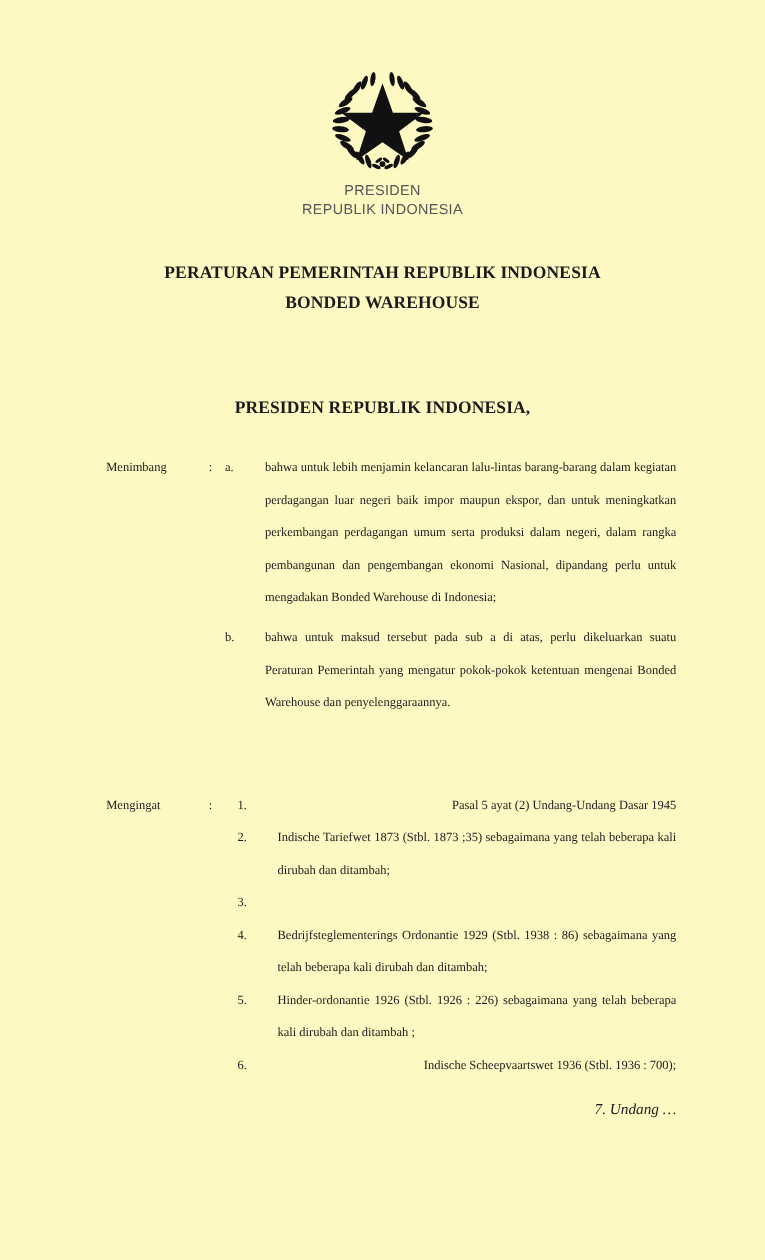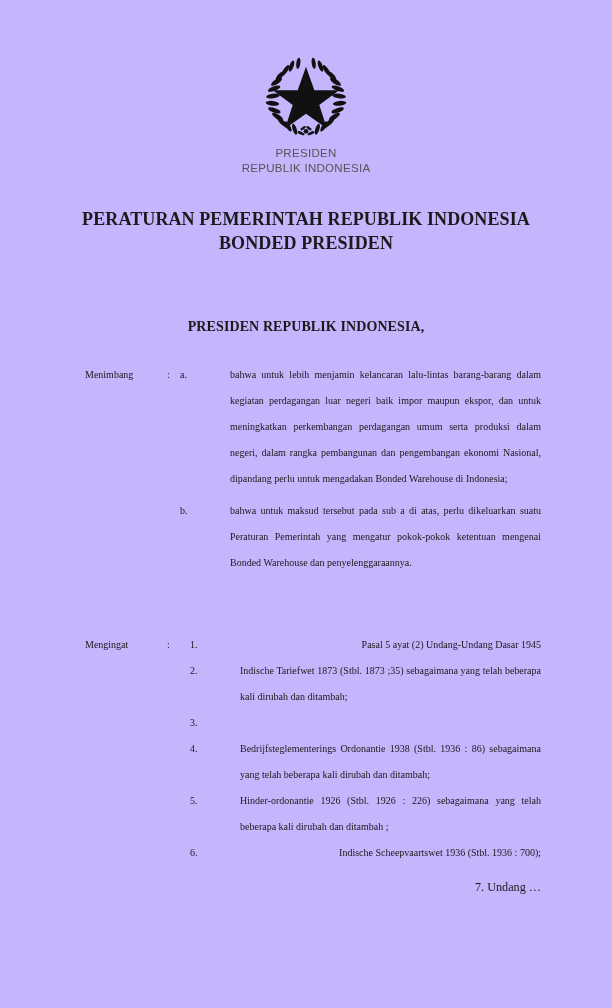--- a/index.html
+++ b/index.html
@@ -14,21 +14,21 @@
     font-family: "Liberation Serif", "DejaVu Serif", serif;
     color: #1a1a1a;
     overflow: hidden;
   }
 
   .page {
     position: absolute;
     inset: 0;
     width: 612px;
     height: 1008px;
-    background: #c4b5fd;
+    background: #fef9c3;
   }
 
   
   .emblem-block {
     position: absolute;
     top: 52px;
     left: 0;
     width: 612px;
     text-align: center;
   }
@@ -48,21 +48,21 @@
   }
 
   
   .title-block {
     position: absolute;
     top: 207px;
     left: 0;
     width: 612px;
     text-align: center;
     font-weight: bold;
-    font-size: 18px;
+    font-size: 14px;
     line-height: 24px;
     letter-spacing: 0.1px;
   }
   .title-line { display: block; }
 
   .authority {
     position: absolute;
     top: 319px;
     left: 0;
     width: 612px;
@@ -103,34 +103,34 @@
     line-height: 26px;
   }
   .clause-marker.alpha { text-align: left; padding-left: 0; }
   .clause-marker.num { text-align: left; padding-left: 10px; }
   .clause-text {
     flex: 1 1 auto;
     text-align: justify;
     text-justify: inter-word;
     line-height: 26px;
     hyphens: none;
-    margin-left: 18px;
   }
   .clause-text.nojustify { text-align: right; }
 
   .spacer-row { height: 6px; }
 
   
   .catchword {
     position: absolute;
     top: 880px;
     left: 0;
     width: 541px;
     text-align: right;
     font-size: 12.2px;
+    font-style: italic;
   }
 </style>
 </head>
 <body>
 
 <div class="page">
 
   <div class="emblem-block">
     <svg class="emblem-svg" viewBox="0 0 100 96" aria-hidden="true">
       <g fill="#111111">
@@ -180,21 +180,21 @@
       </g>
     </svg>
     <div class="emblem-caption">
       <div>PRESIDEN</div>
       <div>REPUBLIK INDONESIA</div>
     </div>
   </div>
 
   <div class="title-block">
     <span class="title-line">PERATURAN PEMERINTAH REPUBLIK INDONESIA</span>
-    <span class="title-line">BONDED PRESIDEN</span>
+    <span class="title-line">BONDED WAREHOUSE</span>
   </div>
 
   <div class="authority">PRESIDEN REPUBLIK INDONESIA,</div>
 
   <div class="section" id="section-menimbang">
     <div class="clause-row">
       <div class="clause-label">Menimbang</div>
       <div class="clause-colon">:</div>
       <div class="clause-marker alpha">a.</div>
       <div class="clause-text">bahwa untuk lebih menjamin kelancaran lalu-lintas barang-barang dalam kegiatan perdagangan luar negeri baik impor maupun ekspor, dan untuk meningkatkan perkembangan perdagangan umum serta produksi dalam negeri, dalam rangka pembangunan dan pengembangan ekonomi Nasional, dipandang perlu untuk mengadakan Bonded Warehouse di Indonesia;</div>
@@ -223,21 +223,21 @@
     </div>
     <div class="clause-row">
       <div class="clause-label"></div>
       <div class="clause-colon"></div>
       <div class="clause-marker num">3.</div>
     </div>
     <div class="clause-row">
       <div class="clause-label"></div>
       <div class="clause-colon"></div>
       <div class="clause-marker num">4.</div>
-      <div class="clause-text">Bedrijfsteglementerings Ordonantie 1938 (Stbl. 1936 : 86) sebagaimana yang telah beberapa kali dirubah dan ditambah;</div>
+      <div class="clause-text">Bedrijfsteglementerings Ordonantie 1929 (Stbl. 1938 : 86) sebagaimana yang telah beberapa kali dirubah dan ditambah;</div>
     </div>
     <div class="clause-row">
       <div class="clause-label"></div>
       <div class="clause-colon"></div>
       <div class="clause-marker num">5.</div>
       <div class="clause-text">Hinder-ordonantie 1926 (Stbl. 1926 : 226) sebagaimana yang telah beberapa kali dirubah dan ditambah ;</div>
     </div>
     <div class="clause-row">
       <div class="clause-label"></div>
       <div class="clause-colon"></div>

